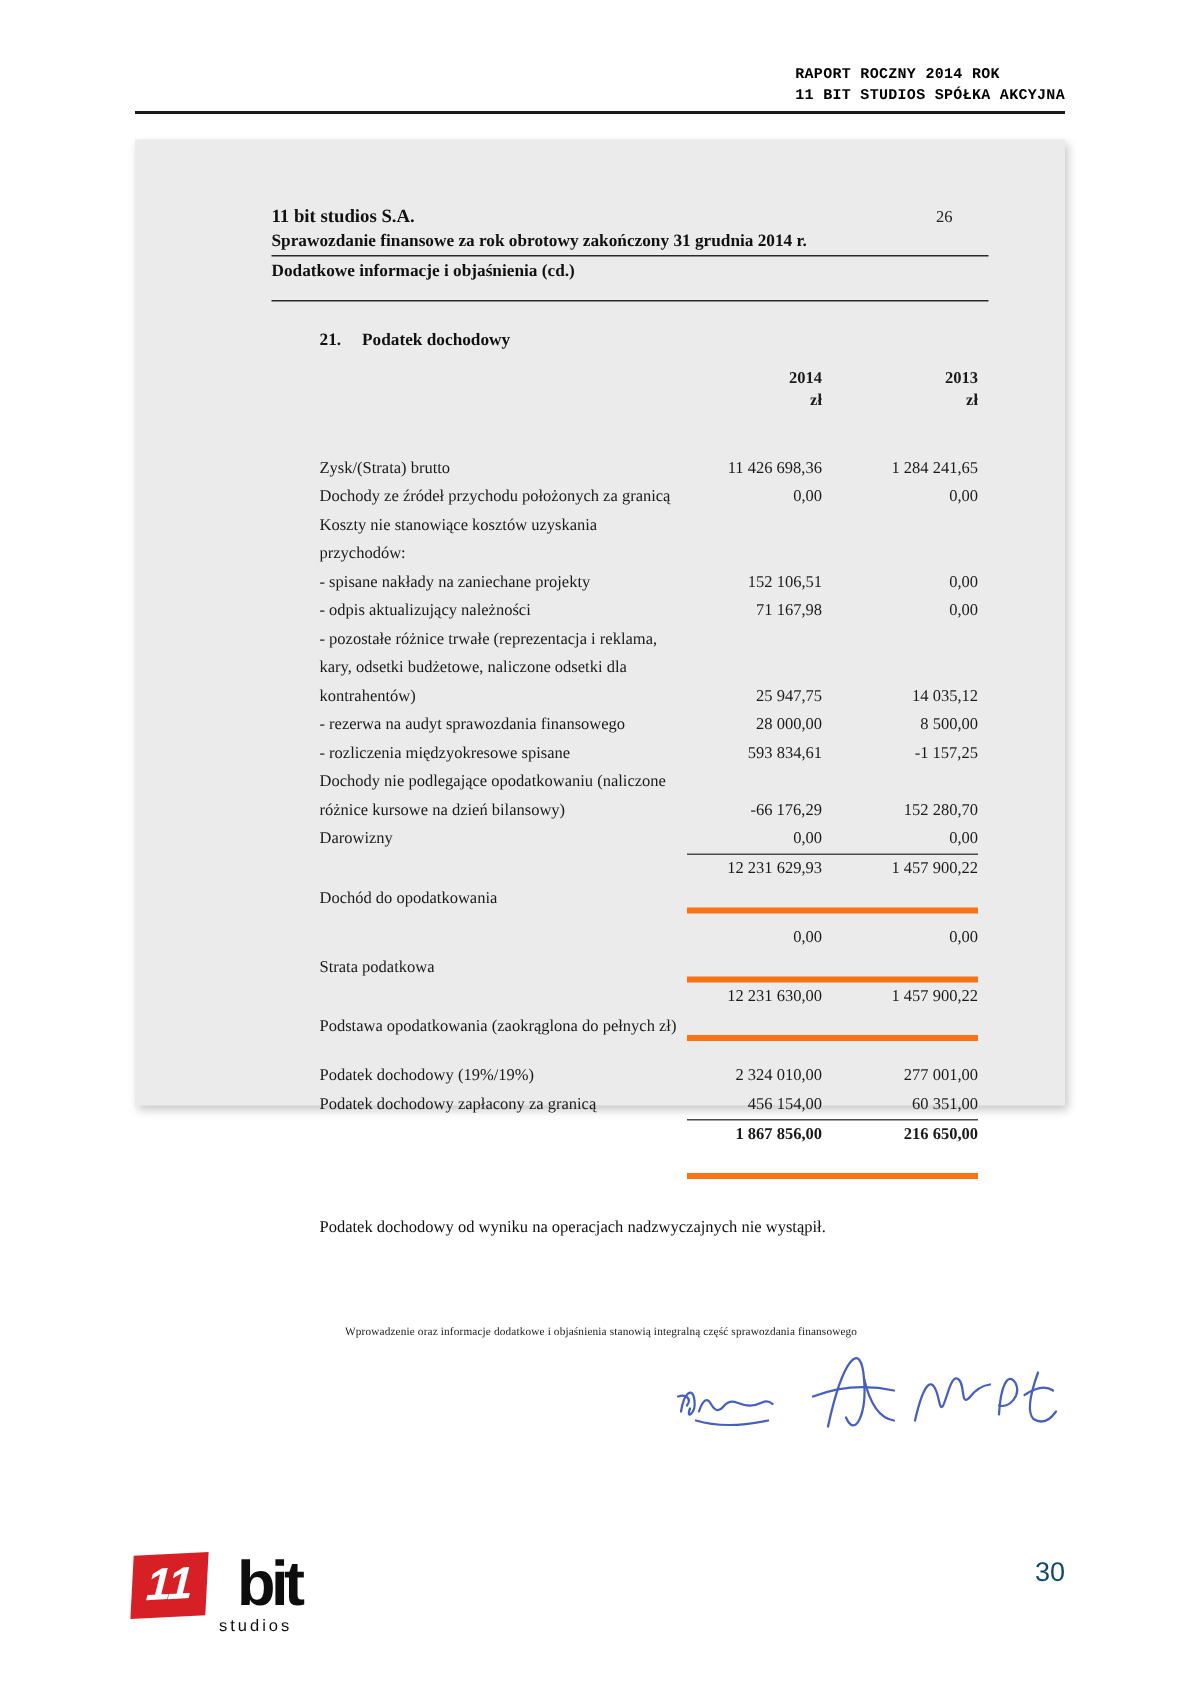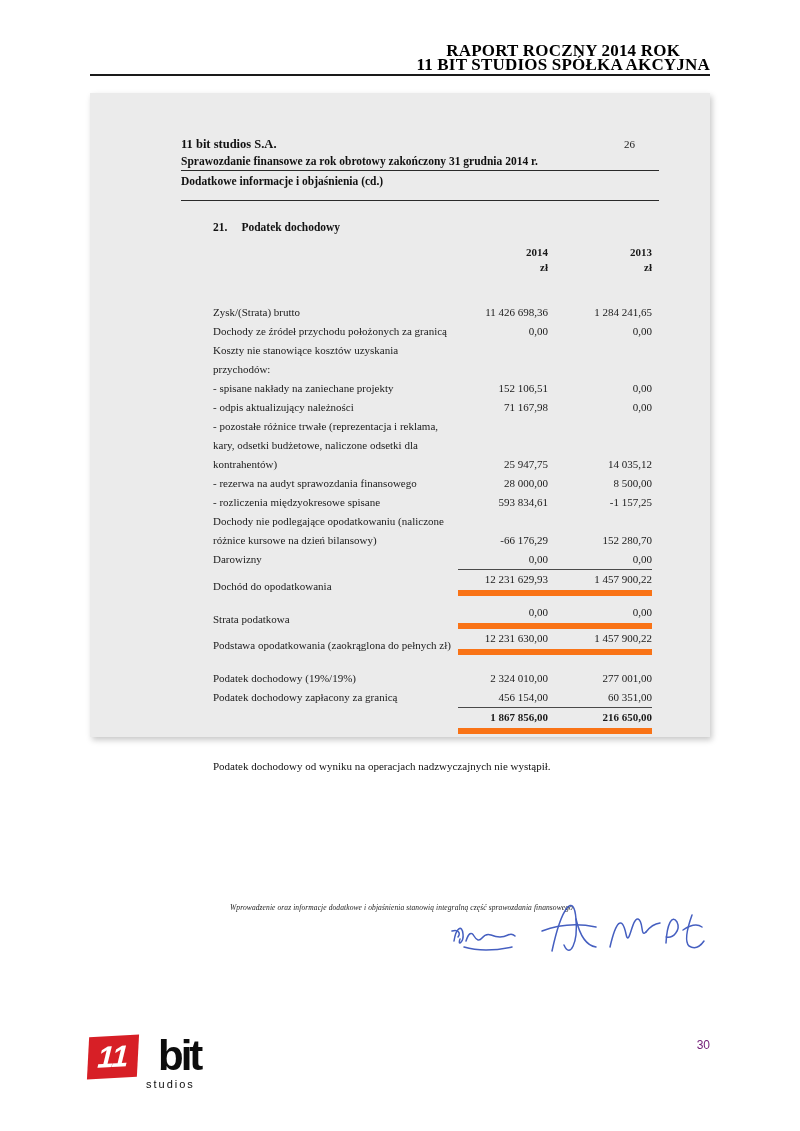--- a/index.html
+++ b/index.html
@@ -3,23 +3,23 @@
 <meta charset="utf-8">
 <style>
   html,body { margin:0; padding:0; }
   body {
     width:800px; height:1131px; background:#ffffff; position:relative;
     font-family:"Liberation Serif", serif; color:#111; overflow:hidden;
   }
 
   
   .top-header {
-    position:absolute; top:44px; right:90px; text-align:center;
-    font-family:Liberation Serif, serif; font-weight:bold;
-    font-size:17px; line-height:14px; color:#000; letter-spacing:.2px;
+    position:absolute; top:44px; right:90px; text-align:left;
+    font-family:Liberation Mono, monospace; font-weight:bold;
+    font-size:10px; line-height:14px; color:#000; letter-spacing:.2px;
   }
   .top-rule {
     position:absolute; top:74px; left:90px; width:620px;
     border-top:2px solid #1a1a1a;
   }
 
   
   .scan {
     position:absolute; left:90px; top:93px; width:620px; height:644px;
     background:#ebebeb; box-shadow:2px 3px 6px rgba(0,0,0,.22);
@@ -46,30 +46,30 @@
   .table { margin-left:32px; margin-top:12px; font-size:11px; color:#1a1a1a; }
   .trow { display:flex; align-items:flex-end; line-height:19px; }
   .tlabel { width:245px; }
   .tv { text-align:right; white-space:nowrap; }
   .v1 { width:90px; }
   .v2 { width:104px; }
   .colhead { margin-bottom:28px; }
   .colhead .tv { font-weight:bold; line-height:15px; }
   .colhead .tv span { display:block; }
   .bt { border-top:1px solid #4a4a4a; }
-  .bb { border-bottom:6px solid #f97316; padding-bottom:1px; }
+  .bb { border-bottom:4px solid #f97316; padding-bottom:16px; }
   .mt-sm { margin-top:7px; }
   .mt-md { margin-top:14px; }
   .bold-row .tv { font-weight:bold; }
 
   .note { margin:26px 0 0 32px; font-size:11px; }
 
   .scan-footnote {
-    position:absolute; left:140px; top:810px; width:400px;
-    font-size:7.5px; color:#222; letter-spacing:.1px;font-style:italic;
+    position:absolute; left:140px; top:790px; width:400px;
+    font-size:7.5px; color:#222; letter-spacing:.1px;
   }
   .signature-svg { position:absolute; left:352px; top:788px; }
 
   
   .logo { position:absolute; left:88px; top:1036px; height:58px; }
   .logo-top { display:flex; align-items:flex-start; }
   .logo-red {
     width:50px; height:42px; background:#d71f26; color:#fff;
     font-family:"Liberation Sans", sans-serif; font-weight:bold; font-style:italic;
     font-size:30px; line-height:42px; text-align:center;
@@ -80,21 +80,21 @@
     font-size:42px; line-height:40px; letter-spacing:-3px; color:#0d0d0d;
     margin-left:20px;
   }
   .logo-studios {
     font-family:"Liberation Sans", sans-serif; font-weight:normal;
     font-size:11px; letter-spacing:2px; color:#0d0d0d;
     margin:0 0 0 58px;
   }
   .footer-pagenum {
     position:absolute; top:1038px; right:90px;
-    font-family:"Liberation Sans", sans-serif; font-size:12px; color:#701a75;
+    font-family:"Liberation Sans", sans-serif; font-size:18px; color:#0c4a6e;
   }
 </style>
 </head>
 <body>
 
 <div class="top-header">
   <div>RAPORT ROCZNY 2014 ROK</div>
   <div>11 BIT STUDIOS SPÓŁKA AKCYJNA</div>
 </div>
 <div class="top-rule"></div>

